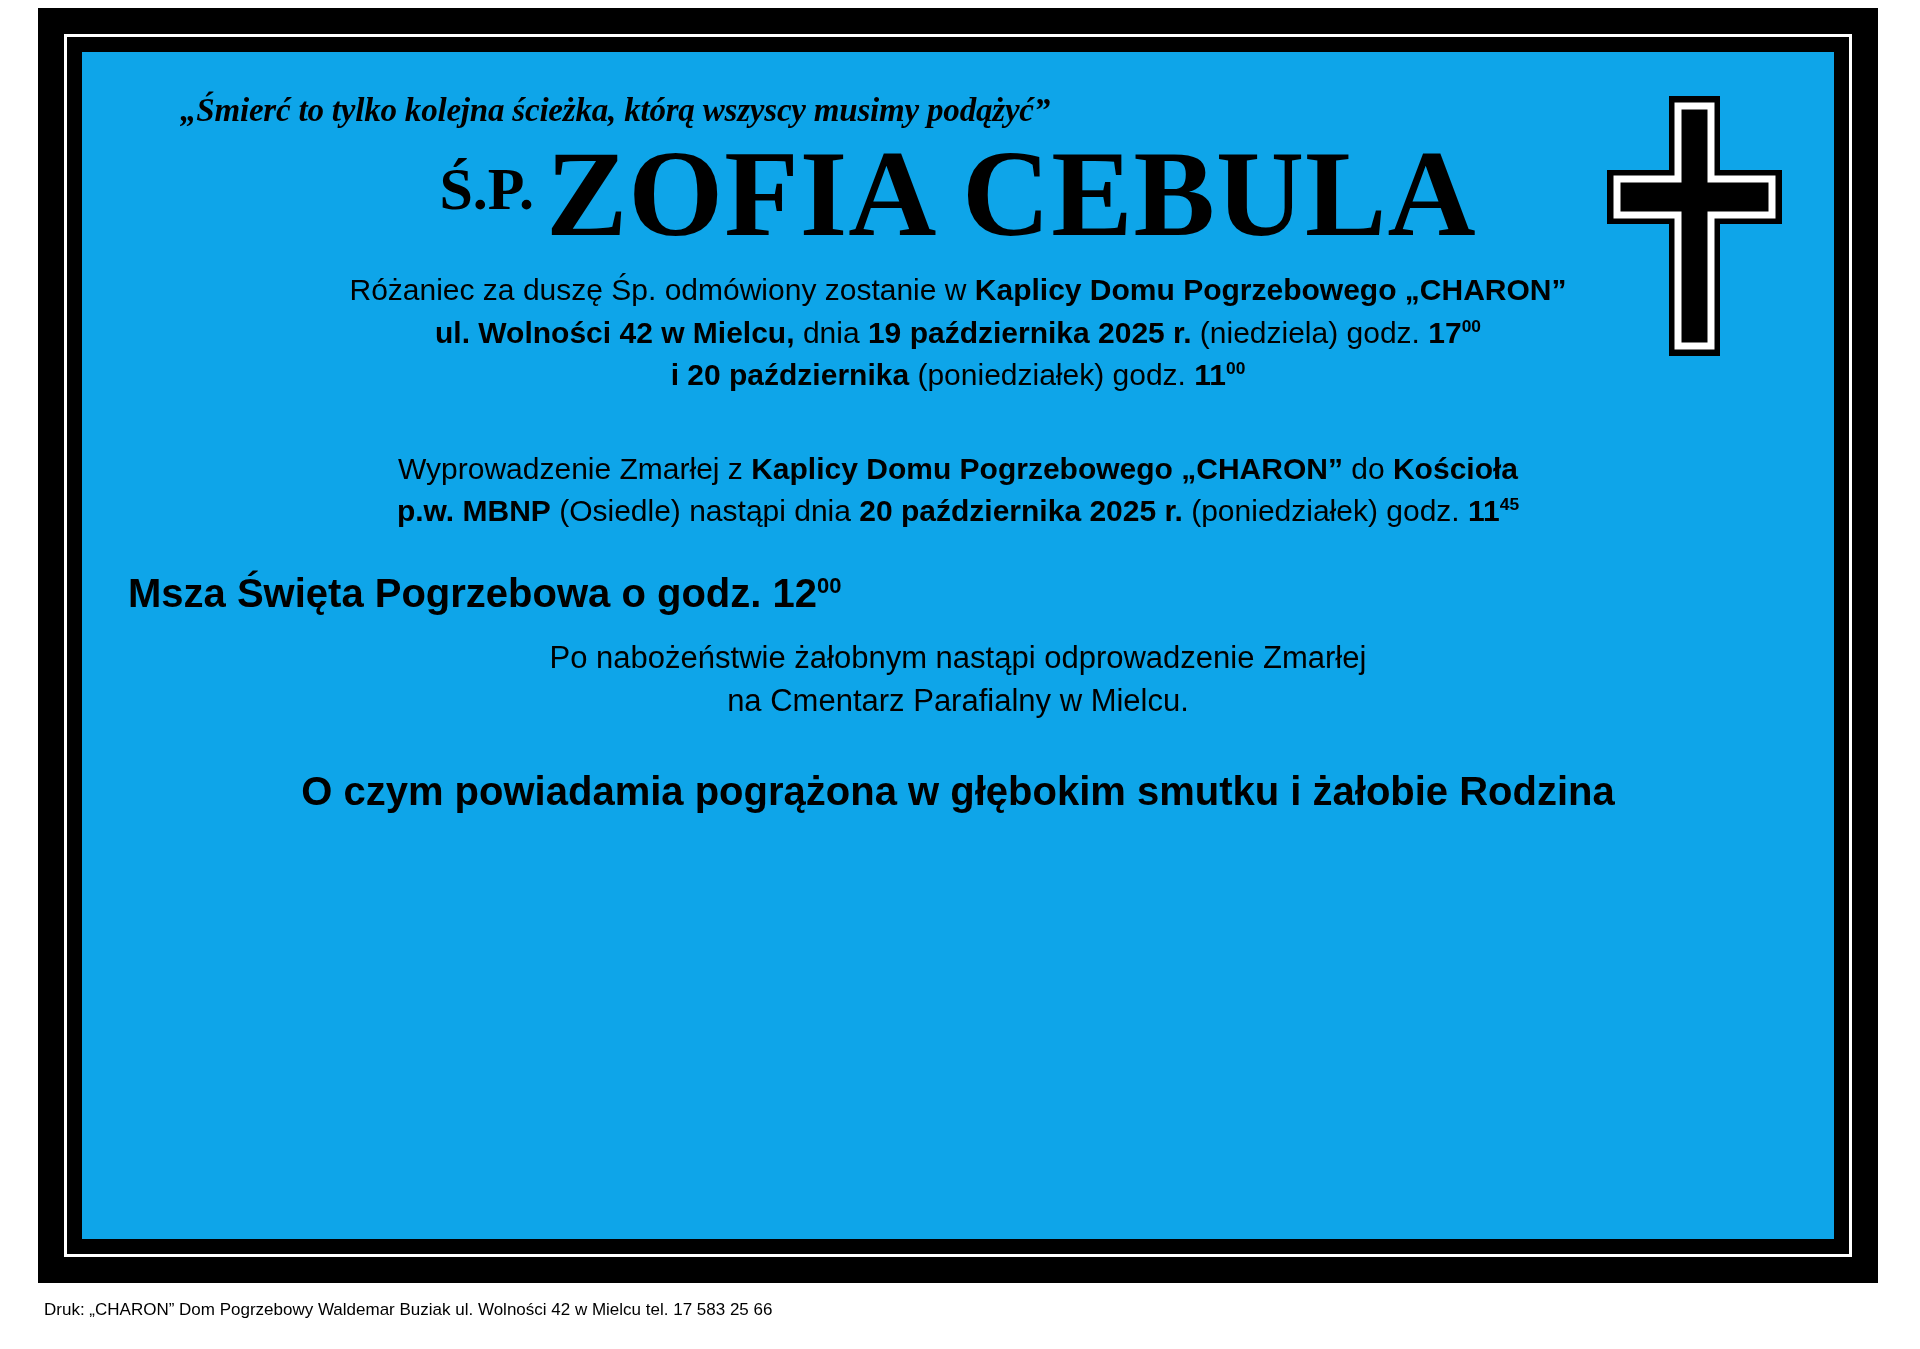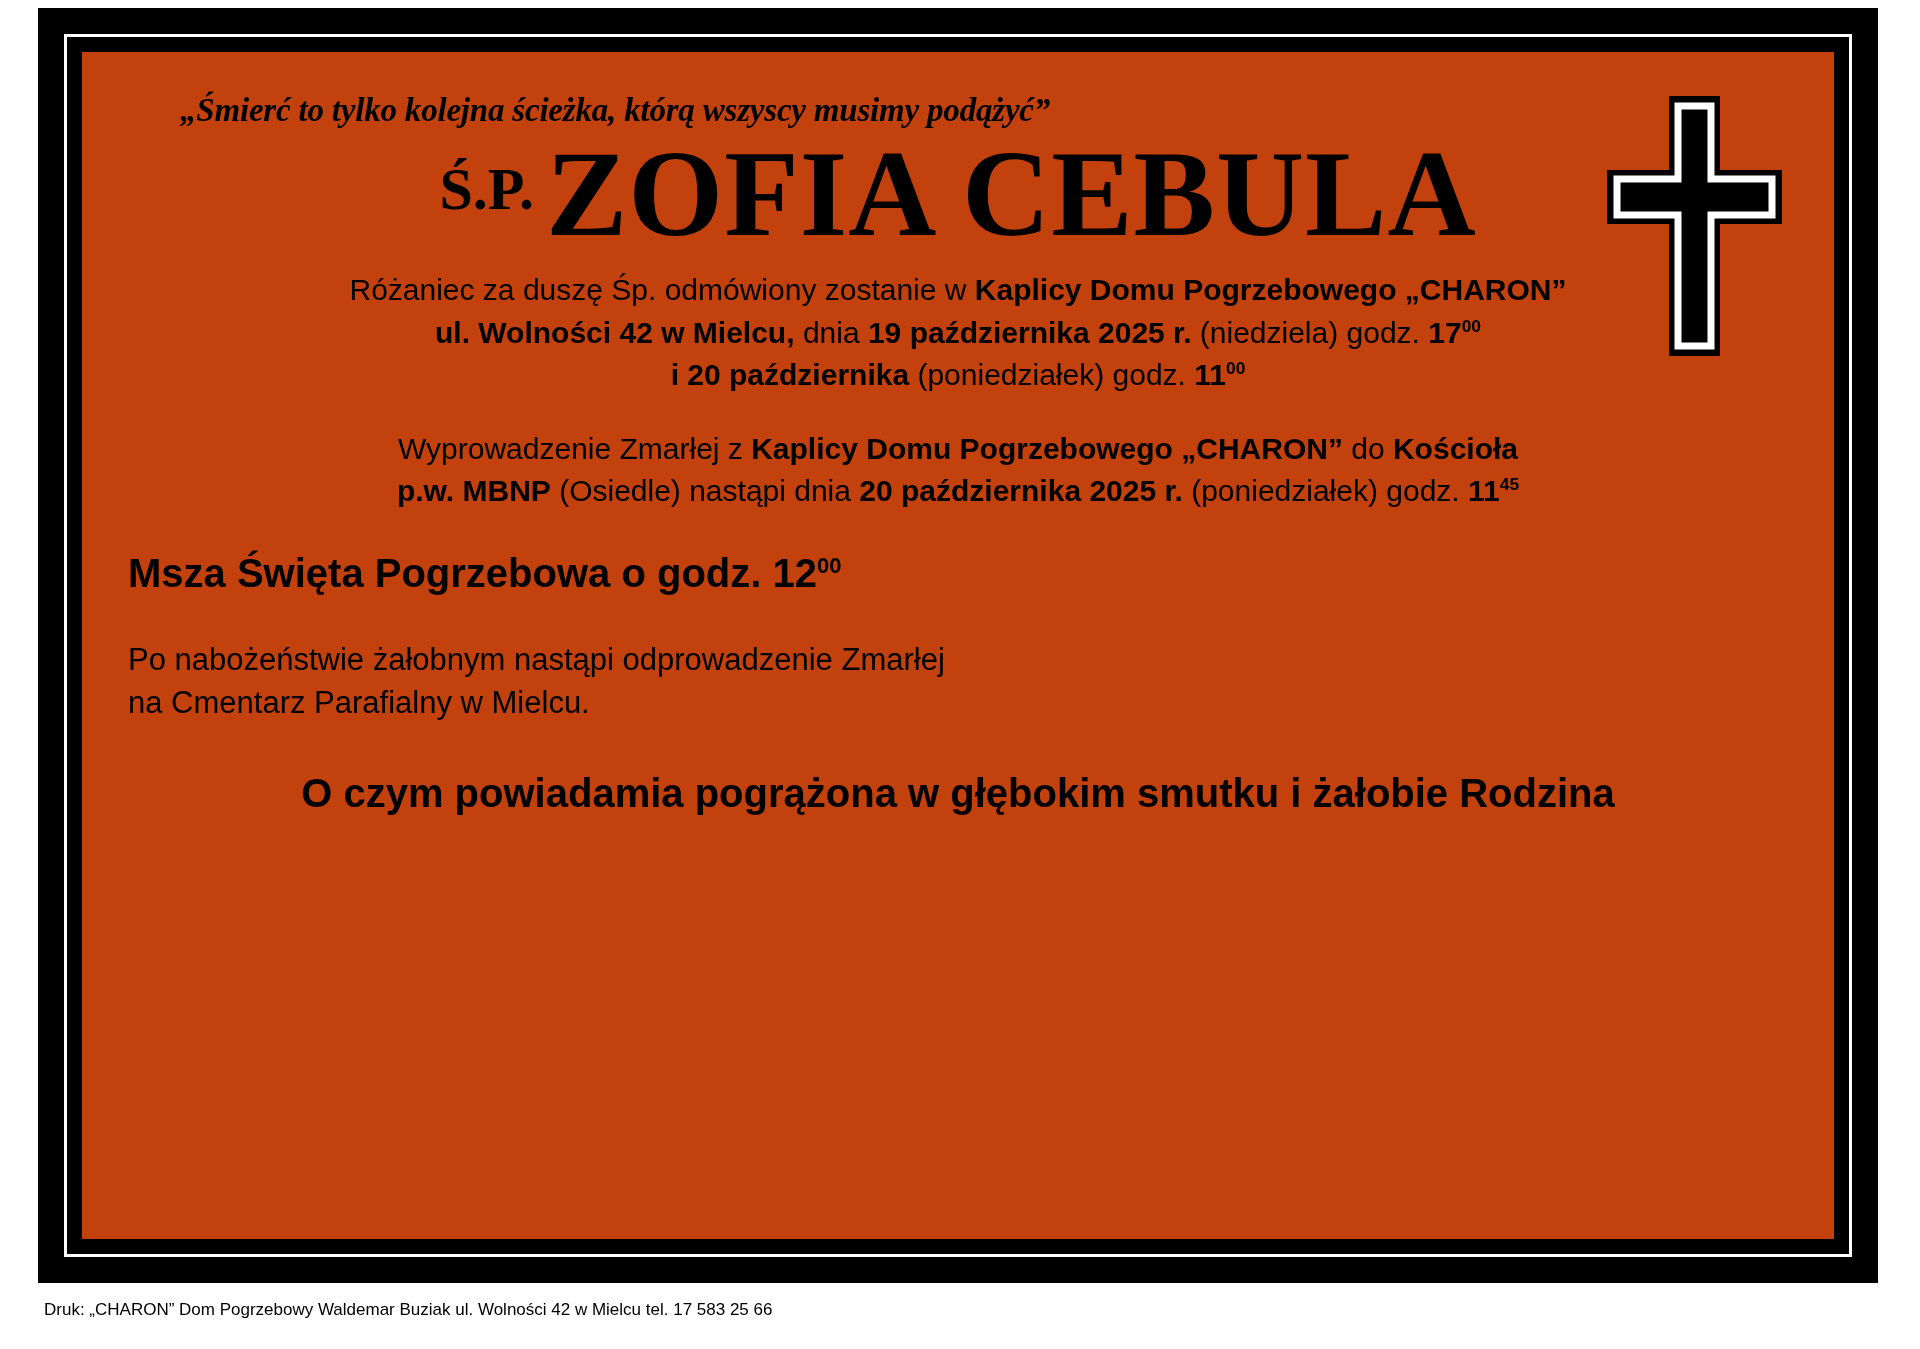--- a/index.html
+++ b/index.html
@@ -34,21 +34,21 @@
     bottom: 26px;
     border: 3px solid #ffffff;
     box-sizing: border-box;
   }
   .card {
     position: absolute;
     left: 44px;
     top: 44px;
     right: 44px;
     bottom: 44px;
-    background: #c2410c;
+    background: #0ea5e9;
     box-sizing: border-box;
     padding: 34px 46px 20px 46px;
   }
 
   
   .cross-wrap {
     position: absolute;
     right: 52px;
     top: 44px;
     width: 175px;
@@ -104,36 +104,36 @@
   .block div { white-space: nowrap; }
   .block b { font-weight: bold; }
   sup {
     font-size: 0.58em;
     vertical-align: super;
     line-height: 0;
     font-weight: bold;
   }
 
   .rosary { margin-top: 14px; }
-  .procession { margin-top: 31px; }
+  .procession { margin-top: 51px; }
 
   .mass {
     text-align: left;
     font-size: 40px;
     font-weight: bold;
     margin-top: 38px;
     white-space: nowrap;
   }
   .mass sup { font-size: 0.55em; }
 
   .after {
-    text-align: left;
+    text-align: center;
     font-size: 31px;
     line-height: 1.4;
-    margin-top: 42px;
+    margin-top: 20px;
   }
   .after div { white-space: nowrap; }
 
   .family {
     text-align: center;
     font-size: 40px;
     font-weight: bold;
     margin-top: 46px;
     white-space: nowrap;
   }

